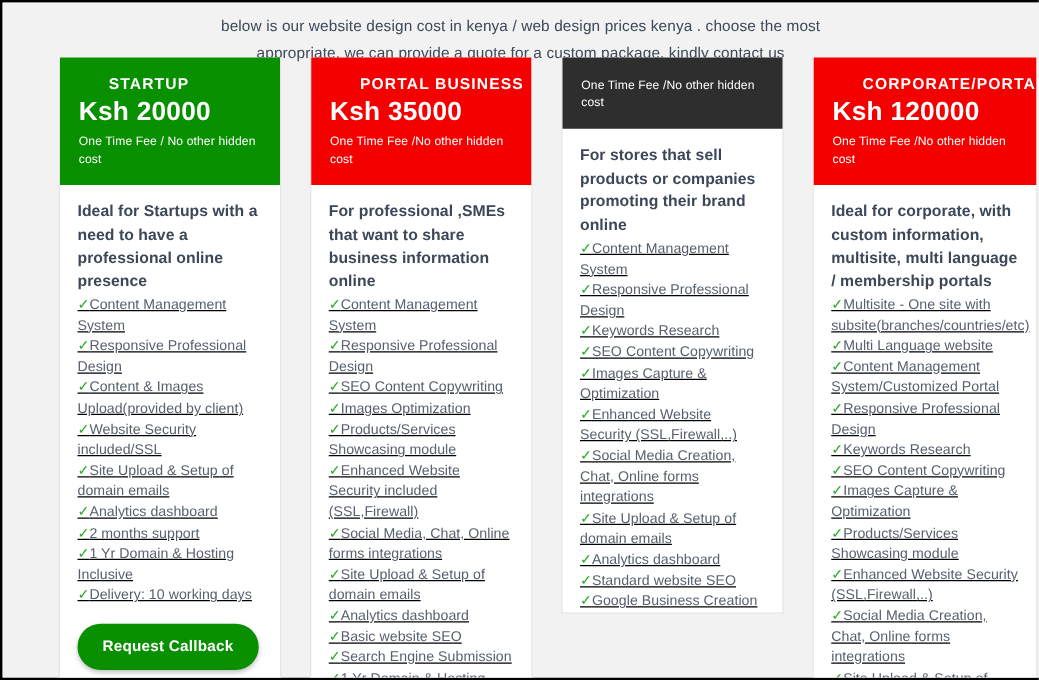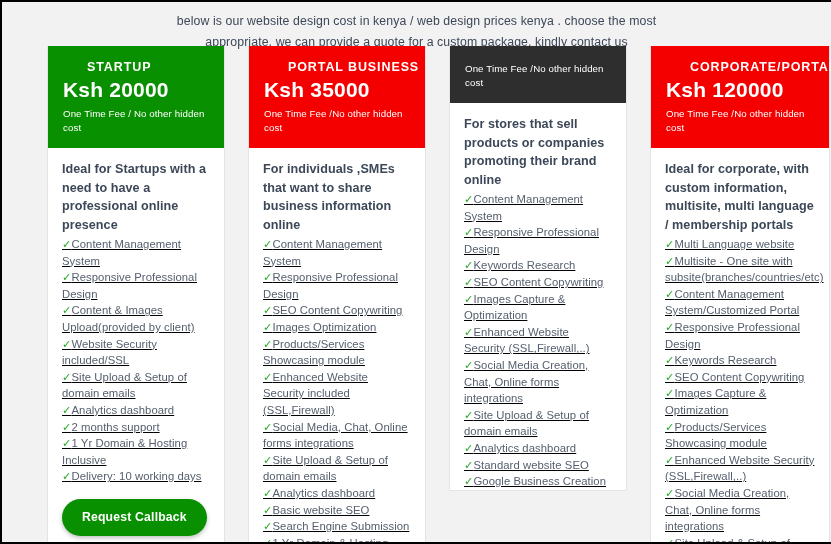--- a/index.html
+++ b/index.html
@@ -174,21 +174,21 @@
       </div>
     </div>
 
     <div class="card">
       <div class="card-head red">
         <div class="plan-name">PORTAL BUSINESS</div>
         <div class="plan-price">Ksh 35000</div>
         <div class="plan-note">One Time Fee /No other hidden cost</div>
       </div>
       <div class="card-body">
-        <div class="desc">For individuals ,SMEs that want to share business information online</div>
+        <div class="desc">For professional ,SMEs that want to share business information online</div>
         <ul class="features">
             <li><span class="check">✓</span><span>Content Management System</span></li>
             <li><span class="check">✓</span><span>Responsive Professional Design</span></li>
             <li><span class="check">✓</span><span>SEO Content Copywriting</span></li>
             <li><span class="check">✓</span><span>Images Optimization</span></li>
             <li><span class="check">✓</span><span>Products/Services Showcasing module</span></li>
             <li><span class="check">✓</span><span>Enhanced Website Security included (SSL,Firewall)</span></li>
             <li><span class="check">✓</span><span>Social Media, Chat, Online forms integrations</span></li>
             <li><span class="check">✓</span><span>Site Upload &amp; Setup of domain emails</span></li>
             <li><span class="check">✓</span><span>Analytics dashboard</span></li>
@@ -224,22 +224,22 @@
 
     <div class="card wide">
       <div class="card-head red">
         <div class="plan-name">CORPORATE/PORTAL</div>
         <div class="plan-price">Ksh 120000</div>
         <div class="plan-note">One Time Fee /No other hidden cost</div>
       </div>
       <div class="card-body">
         <div class="desc">Ideal for corporate, with custom information, multisite, multi language / membership portals</div>
         <ul class="features">
+            <li><span class="check">✓</span><span>Multisite - One site with subsite(branches/countries/etc)</span></li>
             <li><span class="check">✓</span><span>Multi Language website</span></li>
-            <li><span class="check">✓</span><span>Multisite - One site with subsite(branches/countries/etc)</span></li>
             <li><span class="check">✓</span><span>Content Management System/Customized Portal</span></li>
             <li><span class="check">✓</span><span>Responsive Professional Design</span></li>
             <li><span class="check">✓</span><span>Keywords Research</span></li>
             <li><span class="check">✓</span><span>SEO Content Copywriting</span></li>
             <li><span class="check">✓</span><span>Images Capture &amp; Optimization</span></li>
             <li><span class="check">✓</span><span>Products/Services Showcasing module</span></li>
             <li><span class="check">✓</span><span>Enhanced Website Security (SSL,Firewall,..)</span></li>
             <li><span class="check">✓</span><span>Social Media Creation, Chat, Online forms integrations</span></li>
             <li><span class="check">✓</span><span>Site Upload &amp; Setup of domain emails</span></li>
           </ul>

